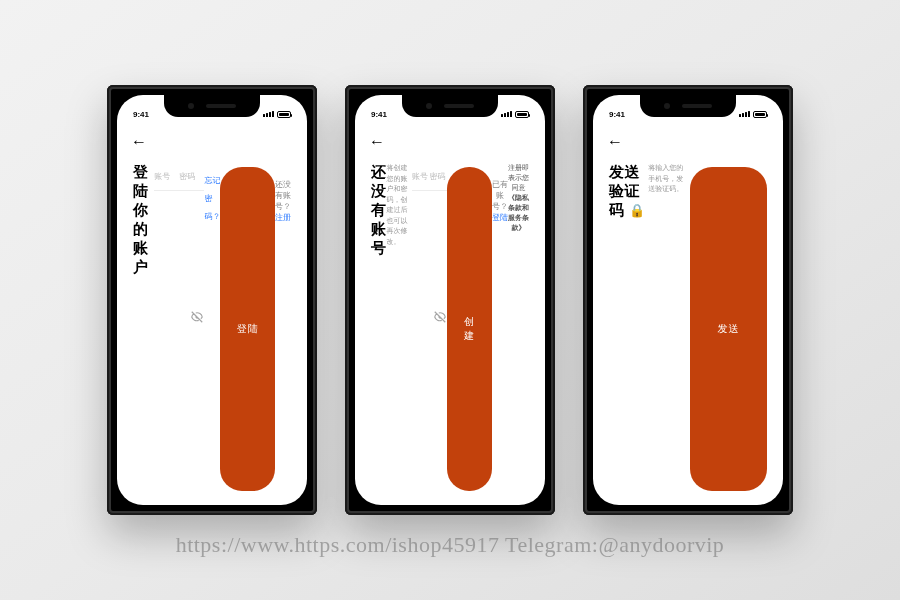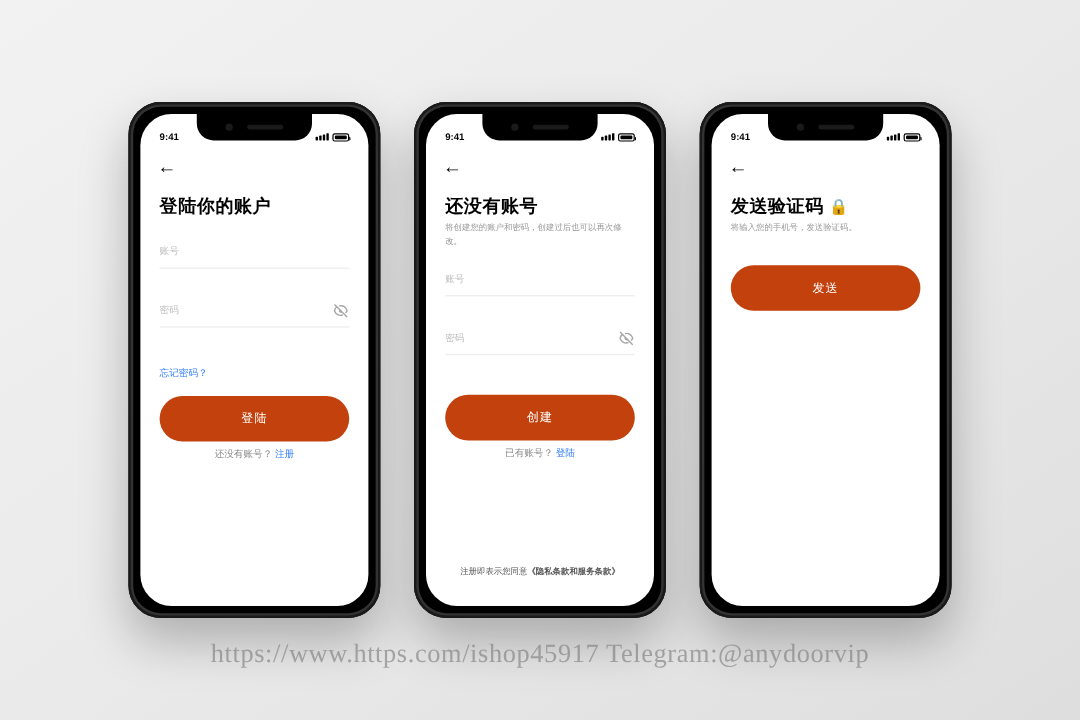--- a/index.html
+++ b/index.html
@@ -1,45 +1,45 @@
 <!DOCTYPE html>
 <html><head>
 <meta charset="utf-8">
 <style>
 *{box-sizing:border-box;margin:0;padding:0;font-family:-apple-system,BlinkMacSystemFont,"Segoe UI",sans-serif}
 body{width:900px;height:600px;background:linear-gradient(145deg,#f2f2f2 0%,#eaeaea 50%,#dedede 100%);display:flex;align-items:center;justify-content:center;position:relative;overflow:hidden}
 .phones{display:flex;gap:28px;align-items:flex-start}
-.phone{width:210px;height:430px;background:#000;border-radius:27px;padding:10px;box-shadow:0 20px 40px rgba(0,0,0,.25),inset 0 0 0 2px #1a1a1a,inset 0 0 0 4px #333;position:relative}
+.phone{width:210px;height:430px;background:#000;border-radius:6px;padding:10px;box-shadow:0 20px 40px rgba(0,0,0,.25),inset 0 0 0 2px #1a1a1a,inset 0 0 0 4px #333;position:relative}
 .screen{width:100%;height:100%;background:#fff;border-radius:26px;overflow:hidden;position:relative;display:flex;flex-direction:column}
 .notch{position:absolute;top:0;left:50%;transform:translateX(-50%);width:96px;height:22px;background:#000;border-radius:0 0 14px 14px;z-index:10;display:flex;align-items:center;justify-content:center;gap:12px}
 .notch::before{content:"";width:6px;height:6px;background:#1a1a1a;border-radius:50%}
 .notch::after{content:"";width:30px;height:4px;background:#1a1a1a;border-radius:3px}
 .status-bar{height:30px;padding:8px 16px 0;display:flex;justify-content:space-between;align-items:center;font-size:8px;font-weight:600}
 .status-right{display:flex;gap:3px;align-items:center}
 .bars{display:flex;gap:1px;align-items:flex-end}
 .bar{width:2px;background:#000;border-radius:.5px}
 .bar:nth-child(1){height:3px}.bar:nth-child(2){height:4px}.bar:nth-child(3){height:5px}.bar:nth-child(4){height:6px}
 .battery{width:14px;height:7px;border:1px solid #000;border-radius:2px;position:relative}
 .battery::after{content:"";position:absolute;right:-2px;top:2px;width:1px;height:3px;background:#000;border-radius:0 1px 1px 0}
 .battery::before{content:"";position:absolute;left:1px;top:1px;width:10px;height:3px;background:#000;border-radius:1px}
 .nav{padding:6px 14px 0}
 .back{display:inline-block;font-size:16px;line-height:1}
-.content{padding:14px 16px;flex:1;display:flex;flex-direction:column}
+.content{padding:14px 16px;flex:1;display:flex;}
 h1{font-size:15px;font-weight:700;margin-bottom:4px;letter-spacing:.5px}
 .subtitle{font-size:7px;color:#999;margin-bottom:12px;line-height:1.5}
 .lock-emoji{font-size:13px}
 .field{position:relative;margin-bottom:21px}
 .field input{width:100%;border:none;border-bottom:1px solid #ececec;padding:9px 0;font-size:8px;outline:none;background:transparent}
 .field input::placeholder{color:#bdbdbd}
 .eye{position:absolute;right:0;top:50%;transform:translateY(-50%);width:14px;height:14px;opacity:.35}
 .eye svg{width:100%;height:100%}
 .link-row{text-align:left;margin:6px 0 8px}
 .link{font-size:8px;color:#2f7cff}
 .btn{width:100%;background:#c2410c;color:#fff;border:none;border-radius:22px;padding:12px;font-size:10px;font-weight:500;margin-top:4px;letter-spacing:1px}
-.below{text-align:center;font-size:8px;color:#888;margin-top:5px}
+.below{text-align:center;font-size:8px;color:#888;margin-top:16px}
 .below .link{color:#2f7cff}
 .terms{text-align:center;font-size:7px;color:#555;padding-bottom:10px}
 .terms .b{font-weight:700}
 .watermark{position:absolute;bottom:42px;left:0;width:100%;text-align:center;font-family:"Times New Roman",serif;font-size:22px;color:rgba(120,120,120,.6);pointer-events:none;letter-spacing:.5px;white-space:nowrap}
 </style>
 </head>
 <body>
 
 <div class="phones">
 

